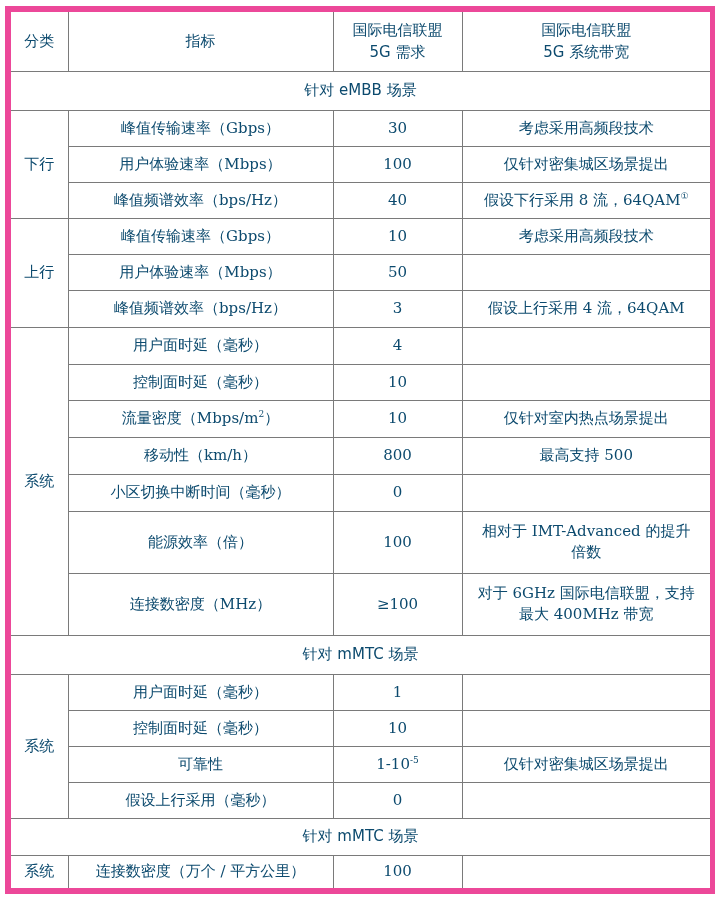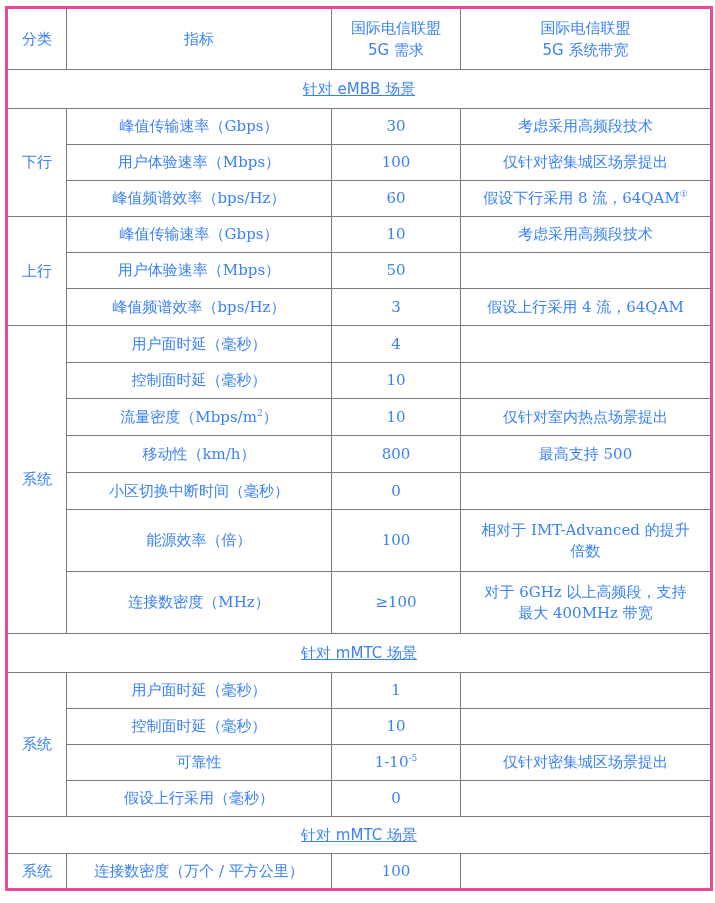--- a/index.html
+++ b/index.html
@@ -3,40 +3,40 @@
 <meta charset="utf-8">
 <style>
   html, body { margin: 0; padding: 0; background: #ffffff; }
   body { width: 715px; height: 903px; position: relative; overflow: hidden; }
   table.spec {
     position: absolute;
     left: 5px; top: 6px;
     width: 705px;
     border-collapse: collapse;
     table-layout: fixed;
-    color: #3b82f6;
-    border: 3px solid #ec4899;
+    color: #0c4a6e;
+    border: 6px solid #ec4899;
   }
   table.spec td, table.spec th {
     border: 1px solid #7a7a7a;
     text-align: center;
     vertical-align: middle;
     padding: 0 4px;
     font-family: "DejaVu Serif", "Liberation Serif", serif;
     font-size: 15px;
     font-weight: normal;
     line-height: 21px;
   }
   table.spec th, table.spec .sec, table.spec .cat {
     font-family: "DejaVu Sans", "Liberation Sans", sans-serif;
     font-size: 15px;
   }
   table.spec th { line-height: 22px; }
   tr.head { height: 62px; }
-  tr.sec-row { height: 39px; text-decoration: underline; }
+  tr.sec-row { height: 39px; }
   tr.r36 { height: 36px; }
   tr.r37 { height: 37px; }
   tr.r62 { height: 62px; }
   sup { font-size: 9px; line-height: 0; vertical-align: super; }
   .note-line { display: block; }
 </style>
 </head>
 <body>
 
 <table class="spec">
@@ -71,21 +71,21 @@
     <td>30</td>
     <td>考虑采用高频段技术</td>
   </tr>
   <tr class="r36">
     <td>用户体验速率（Mbps）</td>
     <td>100</td>
     <td>仅针对密集城区场景提出</td>
   </tr>
   <tr class="r36">
     <td>峰值频谱效率（bps/Hz）</td>
-    <td>60</td>
+    <td>40</td>
     <td><span>假设下行采用 8 流，64QAM</span><sup>①</sup></td>
   </tr>
 
   <tr class="r36">
     <td class="cat" rowspan="3">上行</td>
     <td>峰值传输速率（Gbps）</td>
     <td>10</td>
     <td>考虑采用高频段技术</td>
   </tr>
   <tr class="r36">
@@ -130,21 +130,21 @@
     <td>100</td>
     <td>
       <span class="note-line">相对于 IMT-Advanced 的提升</span>
       <span class="note-line">倍数</span>
     </td>
   </tr>
   <tr class="r62">
     <td>连接数密度（MHz）</td>
     <td>≥100</td>
     <td>
-      <span class="note-line">对于 6GHz 以上高频段，支持</span>
+      <span class="note-line">对于 6GHz 国际电信联盟，支持</span>
       <span class="note-line">最大 400MHz 带宽</span>
     </td>
   </tr>
 
   <tr class="sec-row">
     <td class="sec" colspan="4">针对 mMTC 场景</td>
   </tr>
   <tr class="r36">
     <td class="cat" rowspan="4">系统</td>
     <td>用户面时延（毫秒）</td>

